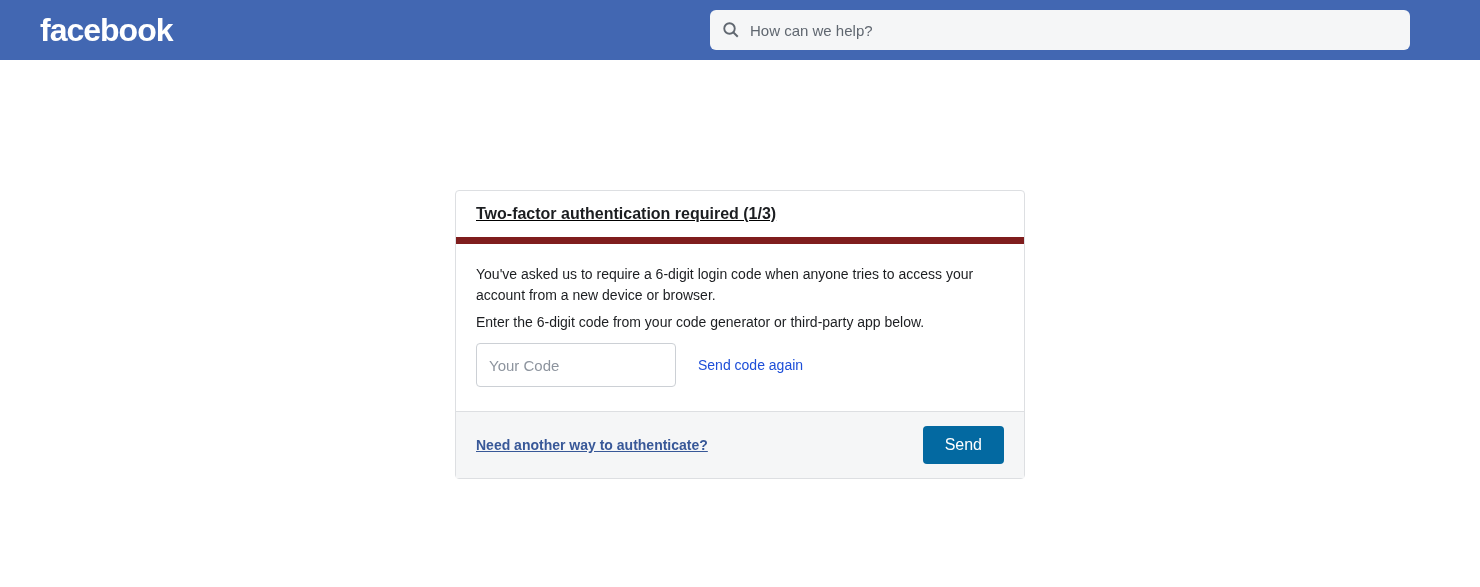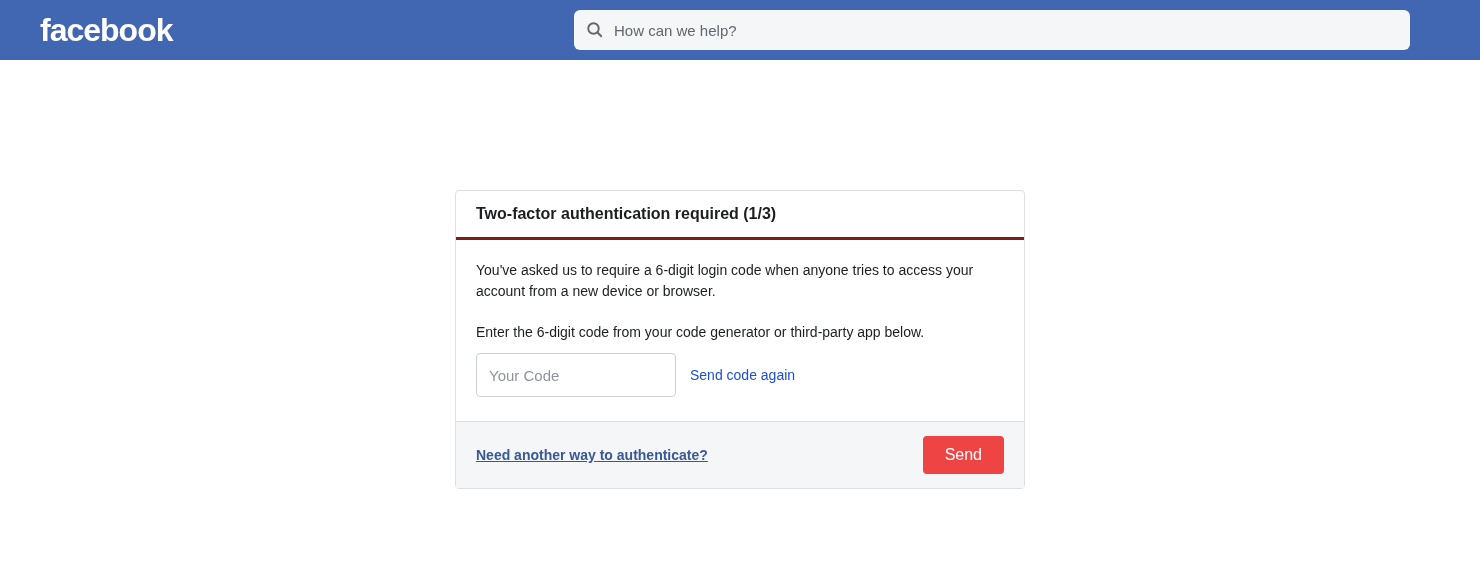--- a/index.html
+++ b/index.html
@@ -20,21 +20,21 @@
     }
     .logo {
       color: #ffffff;
       font-size: 32px;
       font-weight: bold;
       letter-spacing: -1px;
       font-family: Helvetica, Arial, sans-serif;
     }
     .search-container {
       margin-left: auto;
-      width: 836px;
+      width: 700px;
       margin-right: 30px;
     }
     .search-box {
       background: #f5f6f7;
       border-radius: 6px;
       height: 40px;
       display: flex;
       align-items: center;
       padding: 0 12px;
     }
@@ -61,43 +61,44 @@
       justify-content: center;
     }
     .card {
       width: 570px;
       border: 1px solid #dddfe2;
       border-radius: 4px;
       background: #ffffff;
     }
     .card-header {
       padding: 14px 20px;
-      border-bottom: 3px solid #7f1d1d;
+      border-bottom: 7px solid #7f1d1d;
+      text-decoration: underline;
     }
     .card-title {
       font-size: 16px;
       font-weight: bold;
       color: #1c1e21;
     }
     .card-body {
       padding: 20px 20px 24px 20px;
     }
     .body-text {
       font-size: 14px;
       color: #1c1e21;
       line-height: 1.5;
-      margin-bottom: 20px;
+      margin-bottom: 6px;
     }
     .body-text:last-of-type {
       margin-bottom: 10px;
     }
     .code-row {
       display: flex;
       align-items: center;
-      gap: 14px;
+      gap: 22px;
     }
     .code-input {
       width: 200px;
       height: 44px;
       border: 1px solid #ccd0d5;
       border-radius: 4px;
       padding: 0 12px;
       font-size: 15px;
       outline: none;
     }
@@ -120,21 +121,21 @@
       gap: 9px;
     }
     .another-way-link {
       color: #385898;
       font-size: 14px;
       font-weight: 600;
       text-decoration: underline;
       cursor: pointer;
     }
     .send-button {
-      background: #ef4444;
+      background: #0369a1;
       color: #ffffff;
       border: none;
       border-radius: 4px;
       padding: 10px 22px;
       font-size: 16px;
       font-weight: 500;
       cursor: pointer;
     }
   </style>
 </head>

